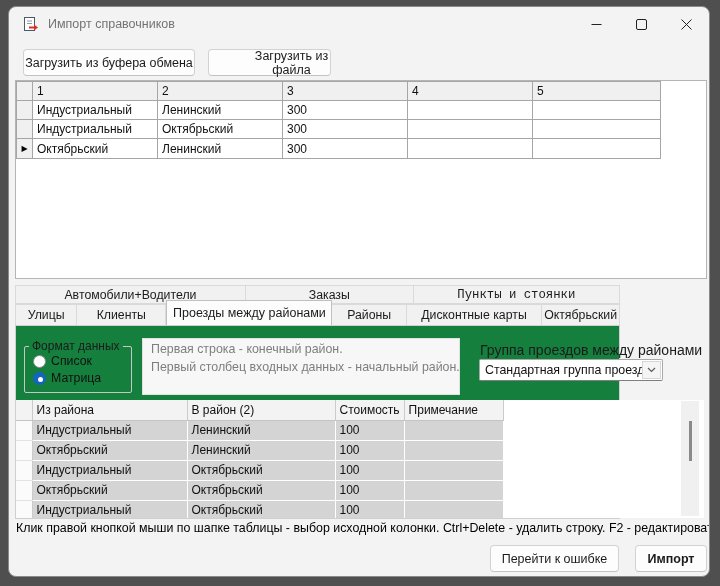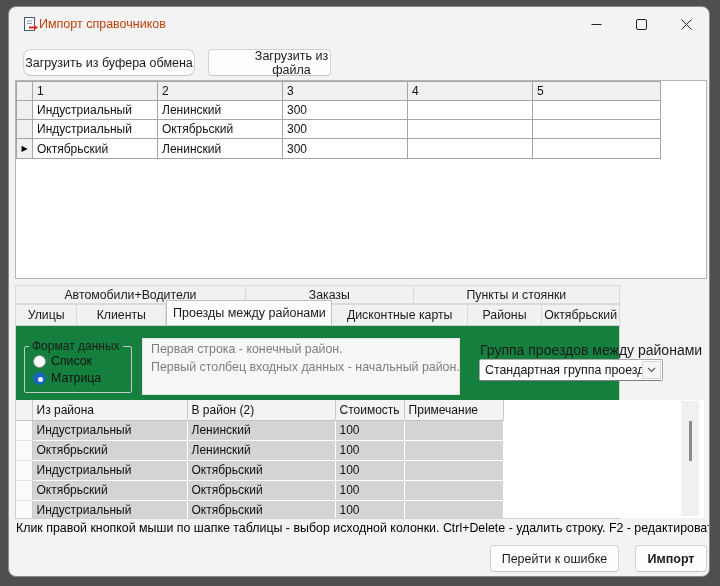--- a/index.html
+++ b/index.html
@@ -5,30 +5,30 @@
   * { margin:0; padding:0; box-sizing:border-box; }
   html,body { width:720px; height:586px; overflow:hidden; }
   body { background:#4f4f4f; font-family:"Liberation Sans","DejaVu Sans",sans-serif; color:#111; }
 
   .dialog { position:absolute; left:8px; top:6px; width:702px; height:571px;
             background:#f3f3f3; border:1px solid #8a8a8a; border-radius:8px; overflow:hidden; }
 
   
   .titlebar { position:absolute; left:0; top:0; right:0; height:34px; display:flex; align-items:center; }
   .app-icon { margin-left:13px; width:17px; height:17px; flex:none; }
-  .title-text { margin-left:0; font-size:12.5px; color:#c2410c; }
+  .title-text { margin-left:9px; font-size:12.5px; color:#737373; }
   .winbtns { position:absolute; right:0; top:0; height:34px; display:flex; }
   .winbtn { width:45px; height:34px; display:flex; align-items:center; justify-content:center; background:transparent; border:none; }
   .winbtn svg { display:block; }
 
   
   .btn { position:absolute; background:#fdfdfd; border:1px solid #d2d2d2; border-bottom-color:#c3c3c3;
          border-radius:4px; font-size:12.5px; color:#1b1b1b; display:flex; align-items:center; justify-content:center;
          font-family:inherit; }
-  #btn-clip { left:14px; top:42px; width:172px; height:27px;border-radius:8px; }
+  #btn-clip { left:14px; top:42px; width:172px; height:27px; }
   #btn-file { left:199px; top:42px; width:123px; height:27px;padding-left:44px; }
 
   
   .srcgrid-wrap { position:absolute; left:6px; top:73px; width:692px; height:199px;
                   background:#fff; border:1px solid #b5b5b5; overflow:hidden; }
   table.grid { border-collapse:collapse; table-layout:fixed; font-size:12px; }
   table.grid th, table.grid td { border:1px solid #a6a6a6; height:19px; padding:0 4px; text-align:left;
                                  font-weight:normal; white-space:nowrap; overflow:hidden; }
   table.grid th { background:#f0f0f0; }
   table.grid td.sel, table.grid th.sel { background:#f0f0f0; padding:0; text-align:center; }
@@ -169,28 +169,28 @@
             <td></td>
           </tr>
         </tbody>
     </table>
   </div>
 
   <div class="tabctrl">
     <div class="tabrow tabrow1" id="tabrow1">
         <div class="tab" style="width: 264px;">Автомобили+Водители</div>
         <div class="tab" style="width: 192px;">Заказы</div>
-        <div class="tab" style="width: 236px;">Пункты и стоянки</div>
+        <div class="tab" style="width: 236px; font-family: Liberation Mono, monospace;">Пункты и стоянки</div>
       </div>
     <div class="tabrow tabrow2" id="tabrow2">
         <div class="tab" style="width: 71px;">Улицы</div>
         <div class="tab" style="width: 102px;">Клиенты</div>
         <div class="tab sel" style="width: 190px;">Проезды между районами</div>
+        <div class="tab" style="width: 85px;">Районы</div>
         <div class="tab" style="width: 155px;">Дисконтные карты</div>
-        <div class="tab" style="width: 85px;">Районы</div>
         <div class="tab" style="width: 89px;">Октябрьский</div>
       </div>
     <div class="tabpane">
 
       <fieldset class="groupbox">
         <legend>Формат данных</legend>
         <div id="radio-list">
             <div class="radio-row">
               <span class="radio"></span>
               <span>Список</span>

